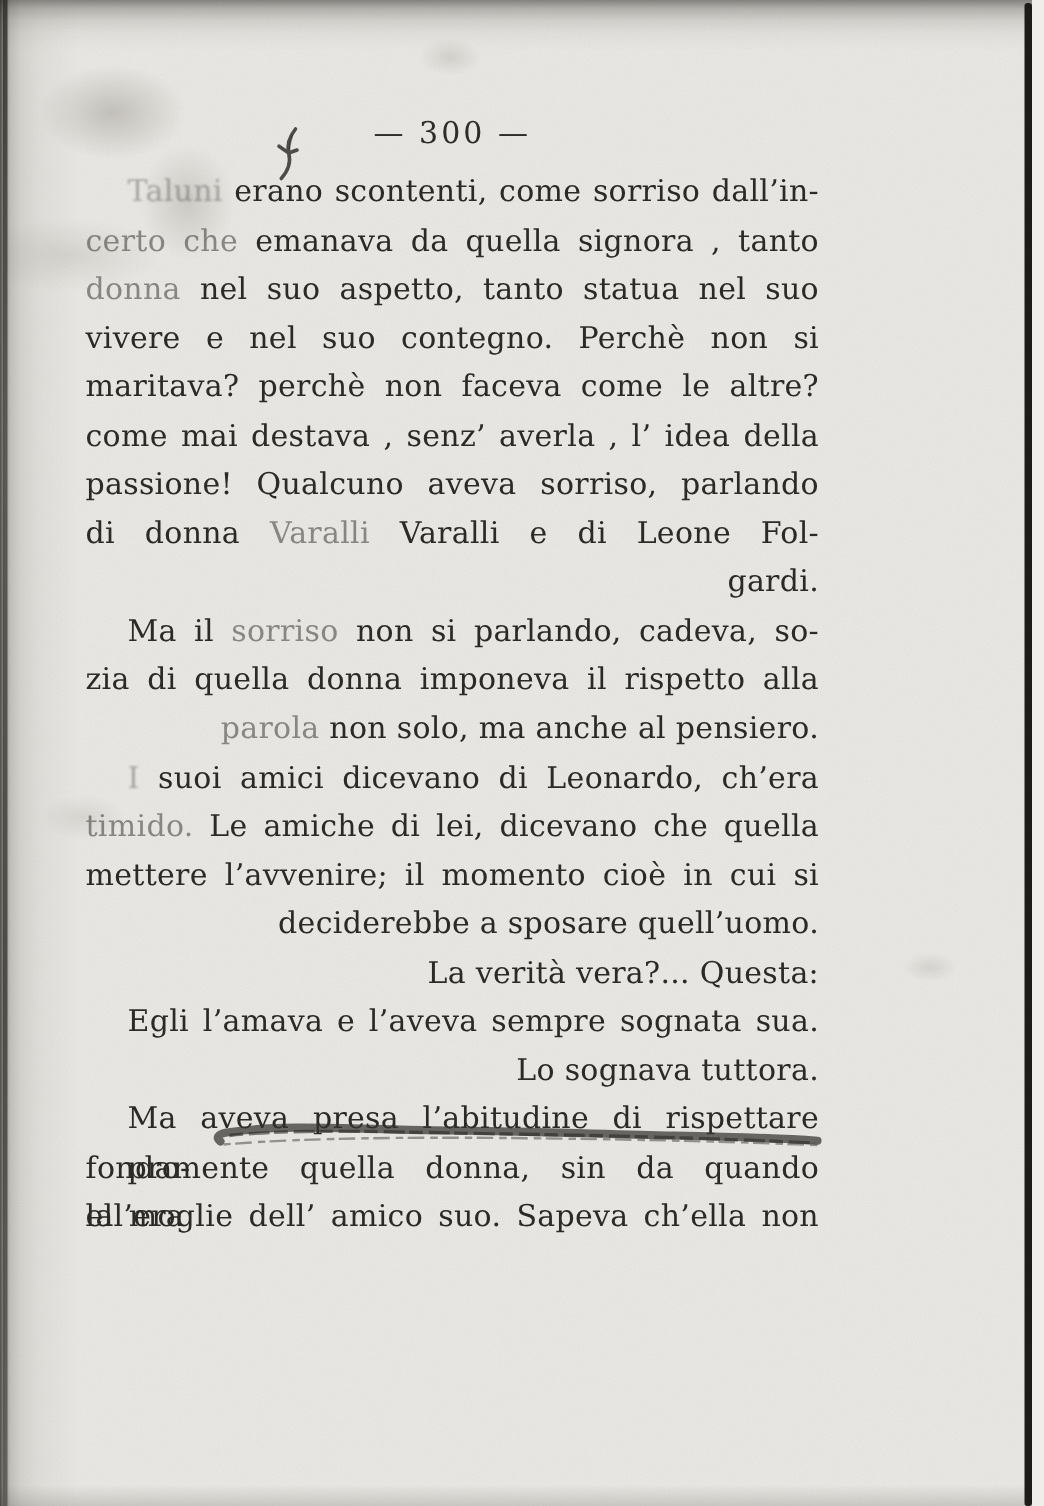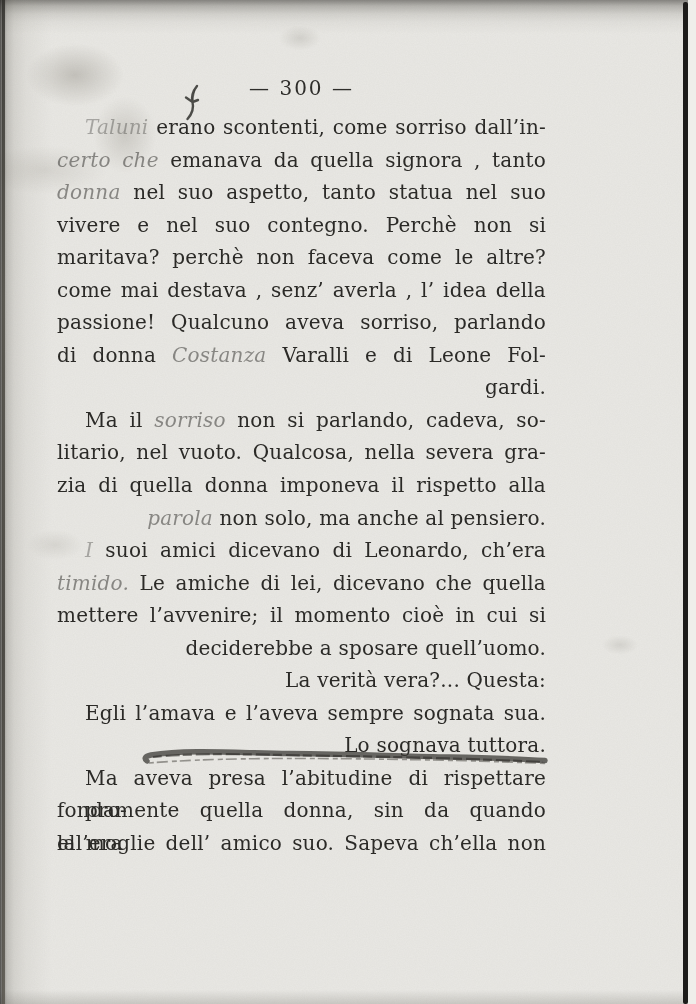--- a/index.html
+++ b/index.html
@@ -61,21 +61,21 @@
     position:absolute;left:57px;top:111px;width:489px;z-index:4;
     color:#2b2a27;
   }
   .para{margin:0;}
   .line{
     font-size:20px;line-height:32.55px;height:32.55px;
     letter-spacing:.2px;white-space:normal;text-align:right;
   }
   .line.just{text-align:justify;text-align-last:justify;}
   .line.ind{padding-left:28px;}
-  .faded{opacity:.5;filter:blur(.4px);font-style:italic;}
+  .faded{opacity:.5;filter:blur(.4px);}
   .faded.strong{opacity:.34;filter:blur(.7px);}
 
   
   .pencil-strike{position:absolute;left:139px;top:746px;z-index:5;pointer-events:none;}
   .ink-smudge{position:absolute;left:181px;top:84px;z-index:5;pointer-events:none;}
 </style>
 </head>
 <body>
 
 <div class="stage">
@@ -94,26 +94,25 @@
 
   <div class="text-block">
       <div class="para">
         <div class="line just ind"><span class="faded strong">Taluni</span><span> erano scontenti, come sorriso dall’in-</span></div>
         <div class="line just"><span class="faded">certo che</span><span> emanava da quella signora , tanto</span></div>
         <div class="line just"><span class="faded">donna</span><span> nel suo aspetto, tanto statua nel suo</span></div>
         <div class="line just"><span>vivere e nel suo contegno. Perchè non si</span></div>
         <div class="line just"><span>maritava? perchè non faceva come le altre?</span></div>
         <div class="line just"><span>come mai destava , senz’ averla , l’ idea della</span></div>
         <div class="line just"><span>passione! Qualcuno aveva sorriso, parlando</span></div>
-        <div class="line just"><span>di donna </span><span class="faded">Costanza</span><span> Varalli e di Leone Fol-</span></div>
+        <div class="line just"><span>di donna </span><span class="faded">Varalli</span><span> Varalli e di Leone Fol-</span></div>
         <div class="line"><span>gardi.</span></div>
       </div>
       <div class="para">
         <div class="line just ind"><span>Ma il </span><span class="faded">sorriso</span><span> non si parlando, cadeva, so-</span></div>
-        <div class="line just"><span>litario, nel vuoto. Qualcosa, nella severa gra-</span></div>
         <div class="line just"><span>zia di quella donna imponeva il rispetto alla</span></div>
         <div class="line"><span class="faded">parola</span><span> non solo, ma anche al pensiero.</span></div>
       </div>
       <div class="para">
         <div class="line just ind"><span class="faded strong">I</span><span> suoi amici dicevano di Leonardo, ch’era</span></div>
         <div class="line just"><span class="faded">timido.</span><span> Le amiche di lei, dicevano che quella</span></div>
         <div class="line just"><span>mettere l’avvenire; il momento cioè in cui si</span></div>
         <div class="line"><span>deciderebbe a sposare quell’uomo.</span></div>
       </div>
       <div class="para">

